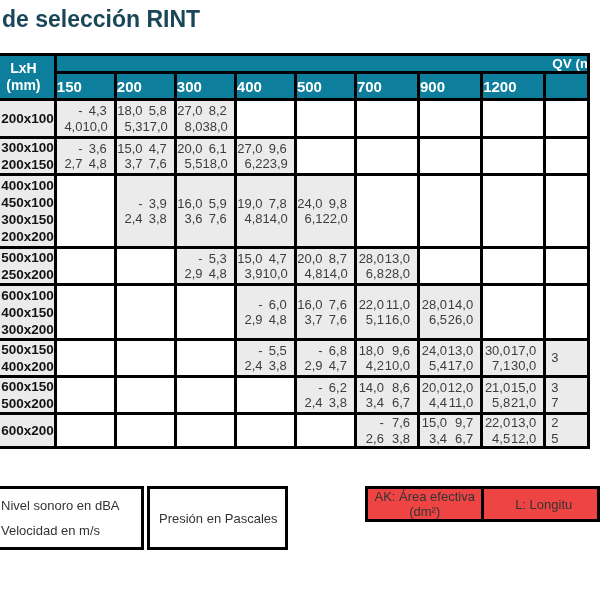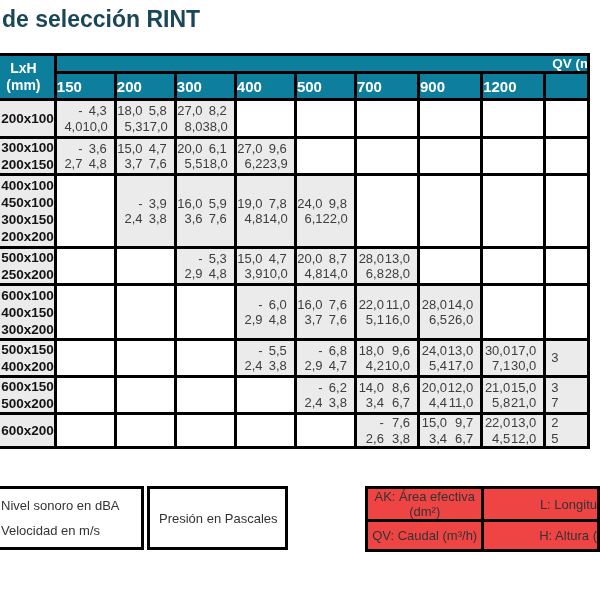--- a/index.html
+++ b/index.html
@@ -41,21 +41,21 @@
     position:absolute;top:486px;height:64px;box-sizing:border-box;
     border:3px solid #000;background:#fff;
     display:flex;flex-direction:column;justify-content:center;gap:10px;
     font-size:13px;color:#333;
   }
   #lb1{left:-40px;width:184px;padding-left:38px;}
   #lb2{left:147px;width:141px;padding-left:9px;}
   #rleg{position:absolute;left:365px;top:486px;border-collapse:collapse;background:#ef4444;}
   #rleg td{border:3px solid #000;font-size:13px;color:#333;height:27px;padding:0;}
   #rleg td.c{width:160px;text-align:center;}
-  #rleg td.r{width:150px;text-align:right;padding-left:6px;}
+  #rleg td.r{width:150px;text-align:center;padding-left:6px;}
 </style>
 </head>
 <body>
 
 <div class="title">de selección RINT</div>
 
 <table id="tbl">
     <colgroup>
       <col style="width:70px">
       <col style="width:65px">
@@ -508,18 +508,14 @@
 <div class="lbox" id="lb2">
   <div>Presión en Pascales</div>
 </div>
 
 <table id="rleg">
   <tbody>
       <tr>
     <td class="c">AK: Área efectiva (dm²)</td>
     <td class="r">L: Longitu</td>
   </tr>
-  <tr>
-    <td class="c">QV: Caudal (m³/h)</td>
-    <td class="r">H: Altura (</td>
-  </tr>
 </tbody>
   </table>
 
 </body></html>

